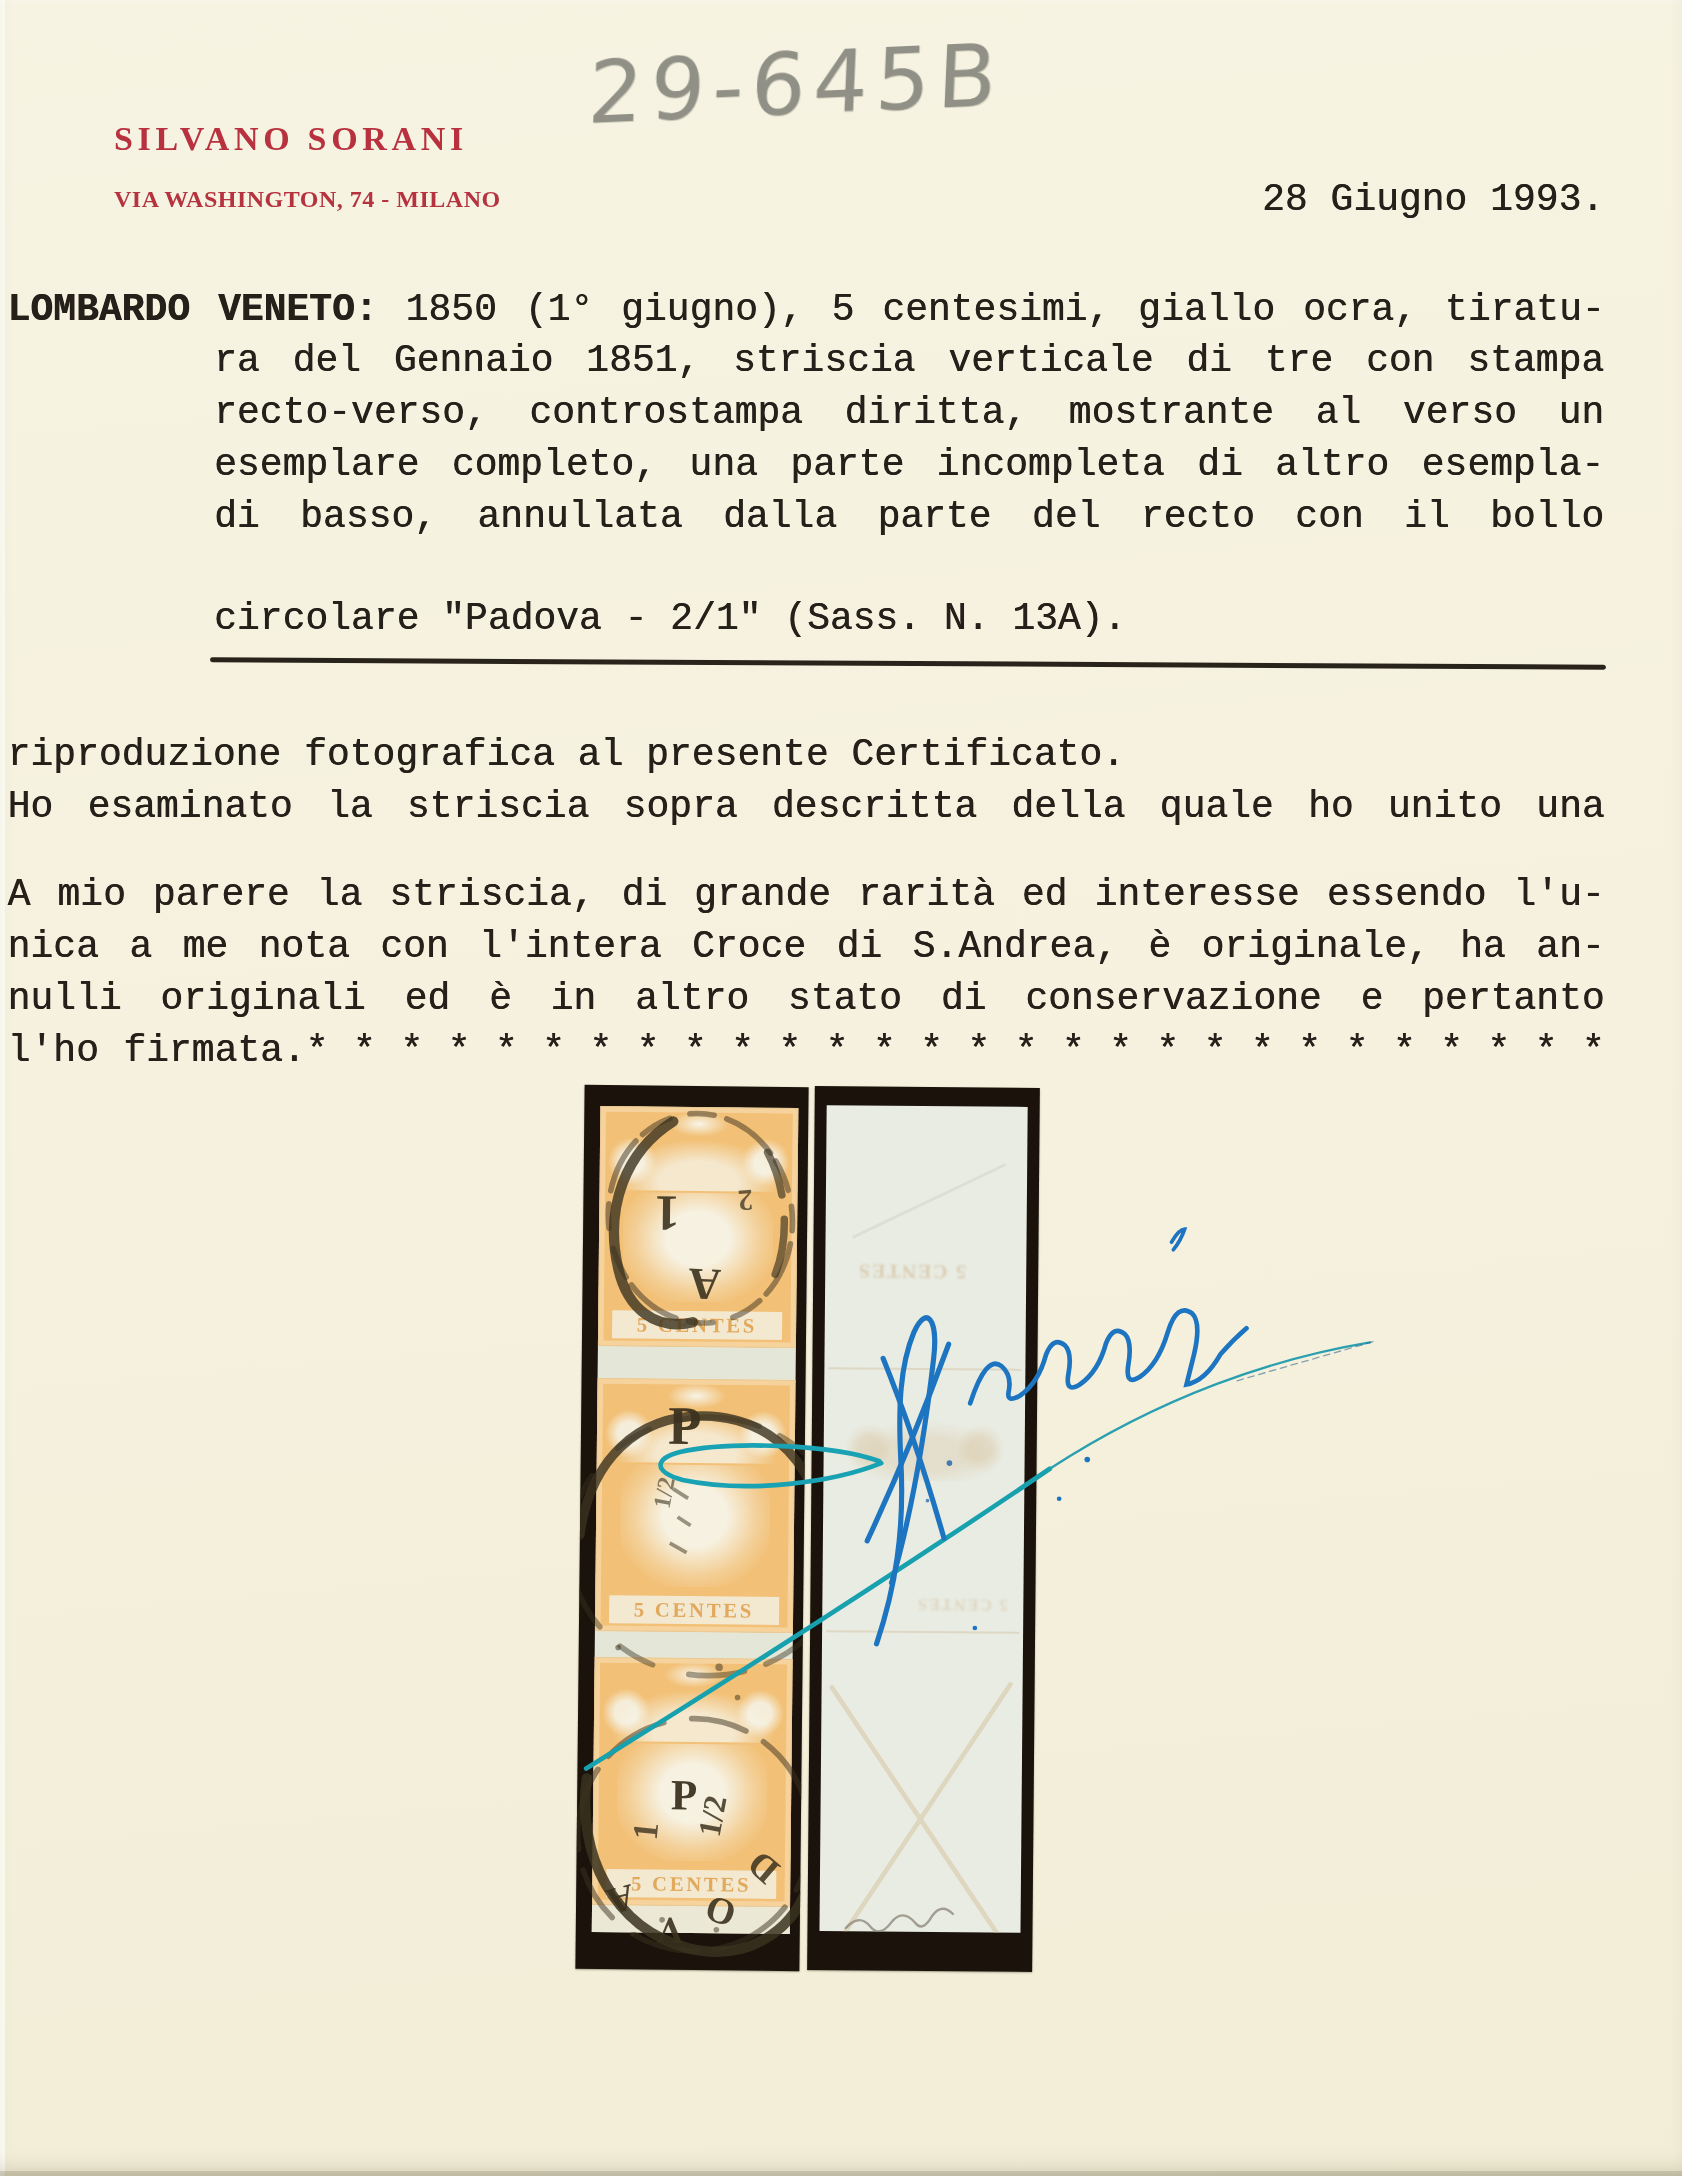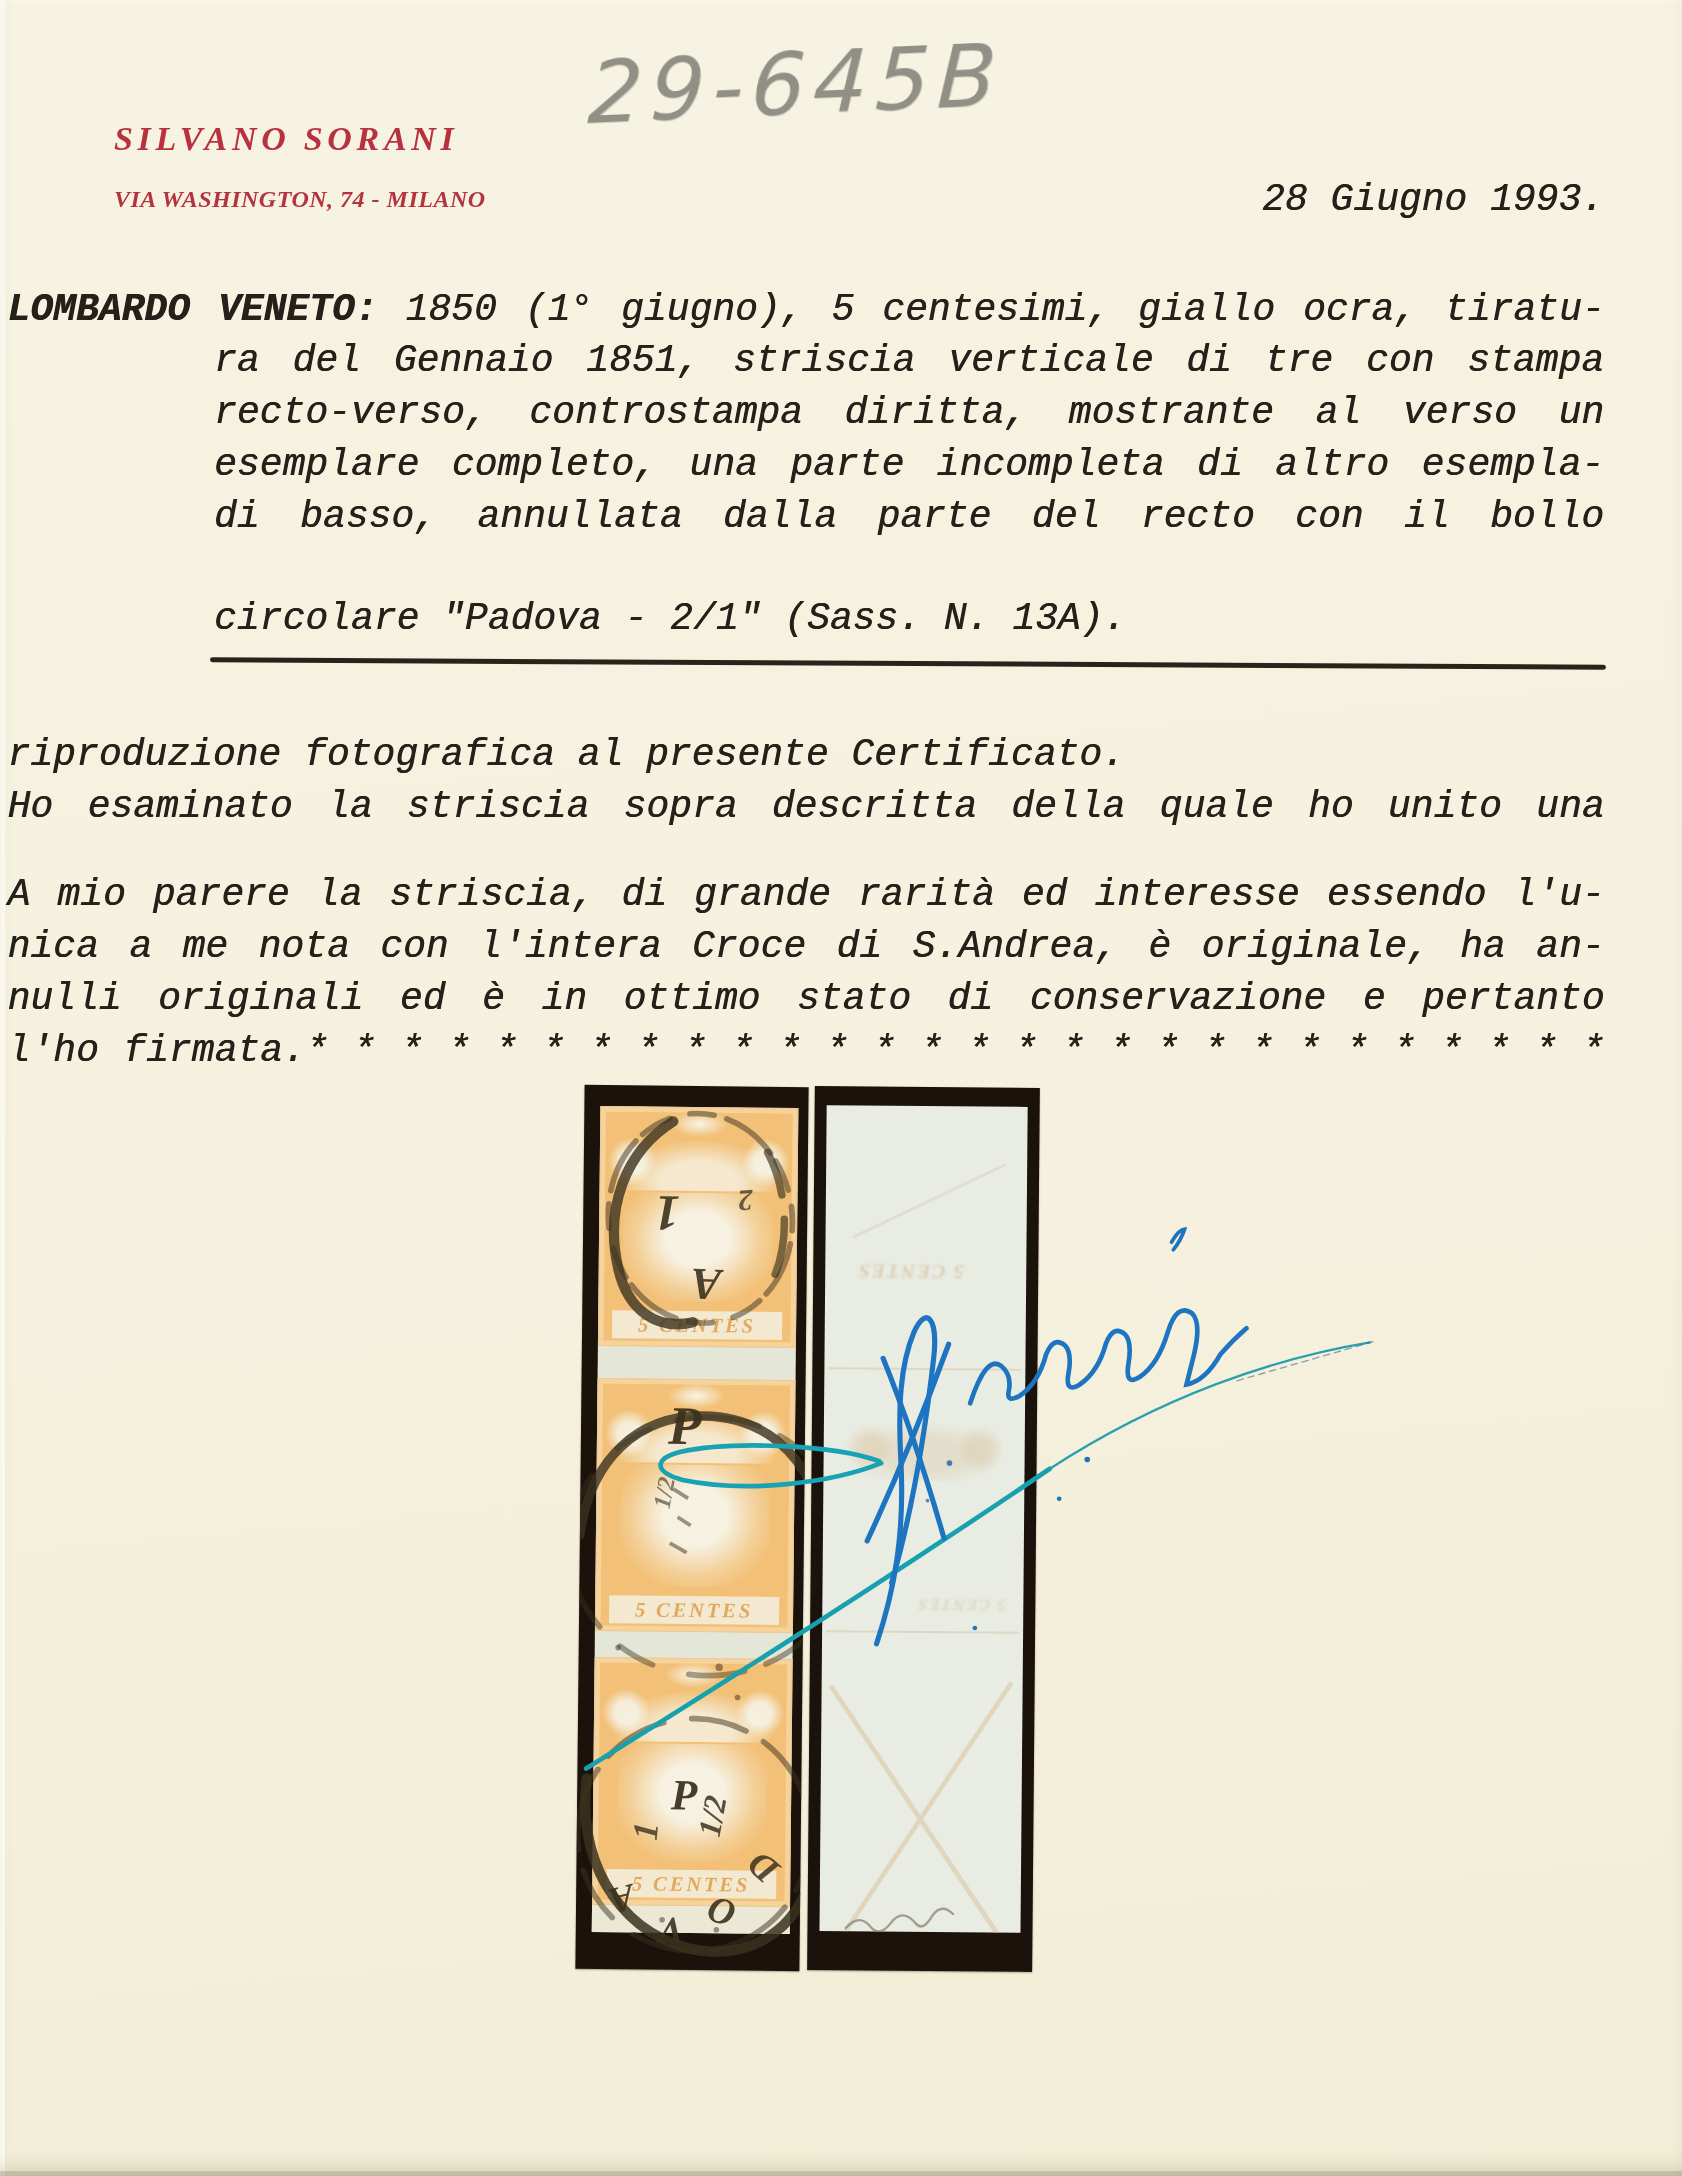--- a/index.html
+++ b/index.html
@@ -1,18 +1,18 @@
 <!DOCTYPE html>
 <html style="font-size:15px"><head>
 <meta charset="utf-8">
 <style>
   html,body{margin:0;padding:0;background:#888;}
   .page{position:relative;width:1683px;height:2176px;margin:0 auto;
     background:linear-gradient(175deg,#f7f3e2 0%,#f5f1de 55%,#f2edd6 100%);
-    overflow:hidden;font-family:"Liberation Mono",monospace;font-style:italic;}
+    overflow:hidden;font-family:"Liberation Mono",monospace;}
   .page::after{content:"";position:absolute;inset:0;pointer-events:none;
     box-shadow:inset 0 -15px 24px -15px rgba(95,88,60,.38), inset 0 3.7px 9.4px -5.6px rgba(255,255,255,.7);}
   .edge-left{position:absolute;left:0;top:0;width:4.7px;height:100%;background:#fdfcf2;}
   .edge-bottom{position:absolute;left:0;bottom:0;width:100%;height:4.7px;background:rgba(120,110,80,.22);}
 
   
   .lh-name{position:absolute;left:114px;top:120px;font-family:"Liberation Serif",serif;
     font-size:34px;font-weight:bold;letter-spacing:4.7px;color:#b8313f;}
   .lh-addr{position:absolute;left:114px;top:186px;font-family:"Liberation Serif",serif;
     font-size:24px;font-weight:bold;letter-spacing:0.5px;color:#b5323f;}
@@ -100,21 +100,21 @@
   <div class="rule"></div>
 
   <div class="tw p2">
     <div class="tline">riproduzione fotografica al presente Certificato.</div>
     <div class="tline just">Ho esaminato la striscia sopra descritta della quale ho unito una</div>
   </div>
 
   <div class="tw p3">
     <div class="tline just">A mio parere la striscia, di grande rarità ed interesse essendo l'u-</div>
     <div class="tline just">nica a me nota con l'intera Croce di S.Andrea, è originale, ha an-</div>
-    <div class="tline just">nulli originali ed è in ottimo stato di conservazione e pertanto</div>
+    <div class="tline just">nulli originali ed è in altro stato di conservazione e pertanto</div>
     <div class="tline just">l'ho firmata.* * * * * * * * * * * * * * * * * * * * * * * * * * * *</div>
   </div>
 
   <div class="card card-left">
     <div class="stamp-strip">
       <div class="stamp s1">
         <div class="shield"></div>
         <div class="tablet">5 CENTES</div>
       </div>
       <div class="sgap1"></div>

